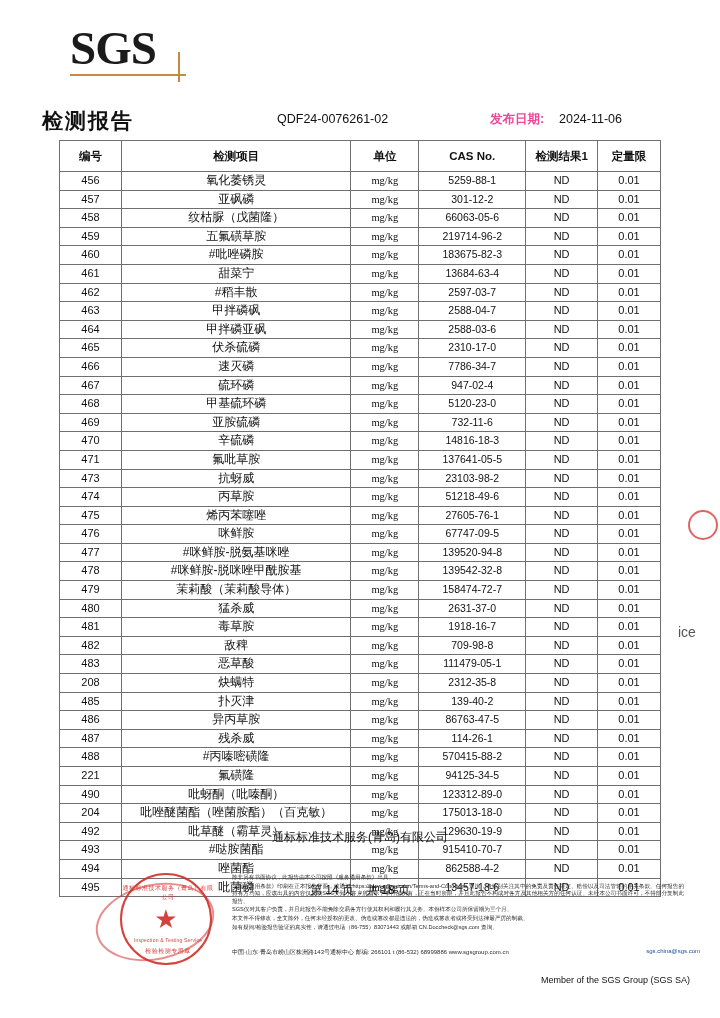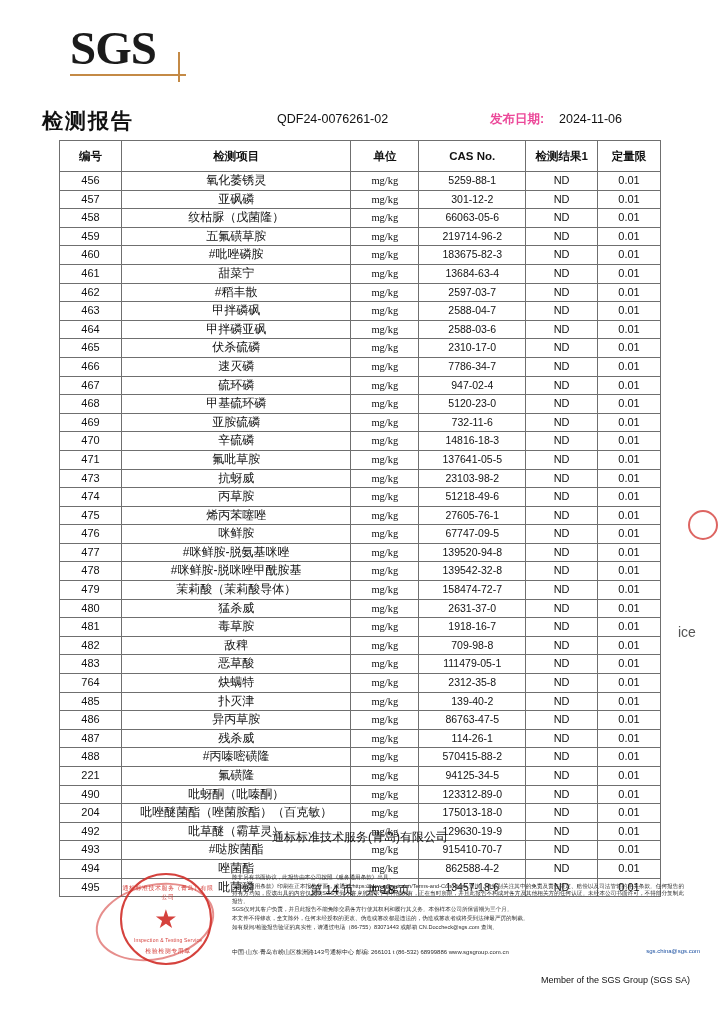--- a/index.html
+++ b/index.html
@@ -396,21 +396,21 @@
         </tr>
         <tr>
           <td>483</td>
           <td class="item">恶草酸</td>
           <td class="unit">mg/kg</td>
           <td class="cas">111479-05-1</td>
           <td>ND</td>
           <td>0.01</td>
         </tr>
         <tr>
-          <td>764</td>
+          <td>208</td>
           <td class="item">炔螨特</td>
           <td class="unit">mg/kg</td>
           <td class="cas">2312-35-8</td>
           <td>ND</td>
           <td>0.01</td>
         </tr>
         <tr>
           <td>485</td>
           <td class="item">扑灭津</td>
           <td class="unit">mg/kg</td>

